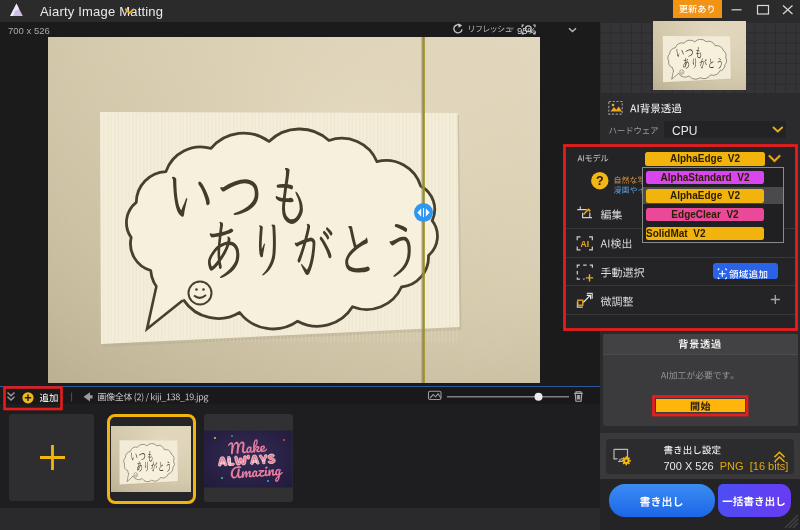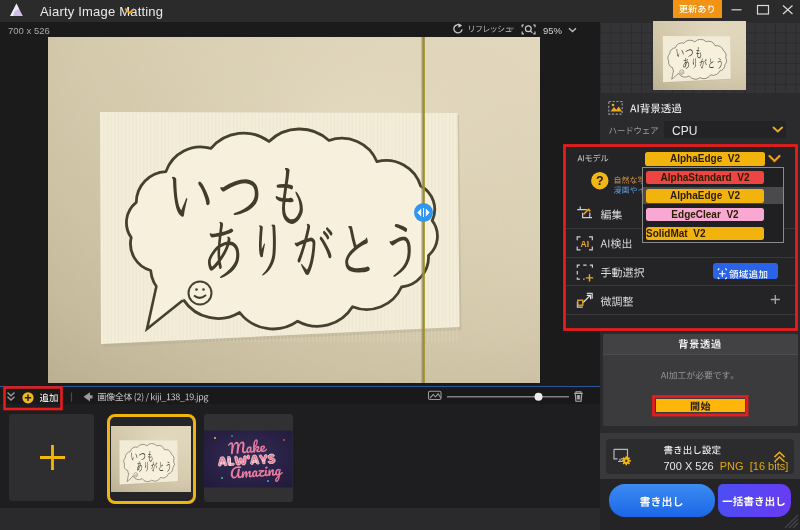--- a/index.html
+++ b/index.html
@@ -3,21 +3,21 @@
 * {margin:0;padding:0;box-sizing:border-box}
 body {width:800px;height:530px;overflow:hidden;background:#1b1b1b;font-family:"Liberation Sans",sans-serif;position:relative}
 .abs {position:absolute}
 </style></head><body>
 
 <div class="abs" style="left:0;top:0;width:800px;height:22px;background:#2b2b2b"></div>
 <div class="abs" style="left:40px;top:4px;font-size:13px;color:#e9e9e9;letter-spacing:0.2px">Aiarty Image Matting</div>
 <div class="abs" style="left:673px;top:0;width:48.5px;height:17.5px;background:#f39313"></div>
 <div class="abs" style="left:0;top:22px;width:600px;height:364px;background:#1b1b1b"></div>
 <div class="abs" style="left:8px;top:24.5px;font-size:9.5px;color:#ababab">700 x 526</div>
-<div class="abs" style="left:543px;top:24.5px;font-size:9.5px;color:#d2d2d2">95%</div>
+<div class="abs" style="left:517px;top:24.5px;font-size:9.5px;color:#d2d2d2">95%</div>
 <div class="abs" style="left:0;top:386px;width:600px;height:1.4px;background:#2a5a9d"></div>
 <div class="abs" style="left:0;top:387.4px;width:600px;height:16.6px;background:#191919"></div>
 <div class="abs" style="left:0;top:404px;width:600px;height:104px;background:#1e1e20"></div>
 <div class="abs" style="left:0;top:508px;width:600px;height:22px;background:#2a2a2c"></div>
 
 <div class="abs" style="left:9.3px;top:414.3px;width:85px;height:87px;background:#2e2e30;border-radius:3px"></div>
 <svg class="abs" style="left:39px;top:444px" width="27" height="27">
     <path d="M13.5,1 V26 M1,13.5 H26" stroke="#f2b60c" stroke-width="2.8"></path>
   </svg>
 <div class="abs" style="left:107px;top:414px;width:89px;height:90px;background:#252527;border:3px solid #f0b410;border-radius:8px"></div>
@@ -30,23 +30,23 @@
 
 <div class="abs" style="left:566px;top:147px;width:229px;height:181px;background:#242427"></div>
 <div class="abs" style="left:566px;top:228px;width:229px;height:1px;background:#38383a"></div>
 <div class="abs" style="left:566px;top:256.5px;width:229px;height:1px;background:#38383a"></div>
 <div class="abs" style="left:566px;top:285px;width:229px;height:1px;background:#38383a"></div>
 <div class="abs" style="left:566px;top:314px;width:229px;height:1px;background:#38383a"></div>
 <div class="abs" style="left:645px;top:152px;width:120px;height:13.5px;background:#f2b30c;border-radius:2.5px;text-align:center;font-size:10px;font-weight:bold;color:#2a2000;line-height:13.5px">AlphaEdge&nbsp; V2</div>
 
 <div class="abs" style="left:641.5px;top:167px;width:142.5px;height:76px;background:#202022;border:1px solid #8a8a8a;z-index:6"></div>
 <div class="abs" style="left:642.5px;top:187.3px;width:140.5px;height:16.5px;background:#4a4a4c;z-index:6"></div>
-<div class="abs pill" style="left:646px;top:170.6px;z-index:7;position:absolute;width:118px;height:13.4px;background:#ef4444;border-radius:2.5px;text-align:center;font-size:10px;font-weight:bold;color:#2a2000;line-height:13.4px">AlphaStandard&nbsp; V2</div>
+<div class="abs pill" style="left:646px;top:170.6px;z-index:7;position:absolute;width:118px;height:13.4px;background:#d946ef;border-radius:2.5px;text-align:center;font-size:10px;font-weight:bold;color:#2a2000;line-height:13.4px">AlphaStandard&nbsp; V2</div>
 <div class="abs" style="left:646px;top:189.4px;z-index:7;width:118px;height:13.4px;background:#f2b30c;border-radius:2.5px;text-align:center;font-size:10px;font-weight:bold;color:#2a2000;line-height:13.4px">AlphaEdge&nbsp; V2</div>
-<div class="abs" style="left:646px;top:208px;z-index:7;width:118px;height:13.4px;background:#f9a8d4;border-radius:2.5px;text-align:center;font-size:10px;font-weight:bold;color:#2a2000;line-height:13.4px">EdgeClear&nbsp; V2</div>
+<div class="abs" style="left:646px;top:208px;z-index:7;width:118px;height:13.4px;background:#ec4899;border-radius:2.5px;text-align:center;font-size:10px;font-weight:bold;color:#2a2000;line-height:13.4px">EdgeClear&nbsp; V2</div>
 <div class="abs" style="left:646px;top:226.5px;z-index:7;width:118px;height:13.4px;background:#f2b30c;border-radius:2.5px;text-align:left;font-size:10px;font-weight:bold;color:#2a2000;line-height:13.4px">SolidMat&nbsp; V2</div>
 
 <div class="abs" style="left:713px;top:262.5px;width:65px;height:16px;background:#2a63e8;border-radius:3px"></div>
 
 <div class="abs" style="left:603px;top:333.5px;width:194.5px;height:92.5px;background:#3b3b3d;border-radius:2px"></div>
 <div class="abs" style="left:603px;top:333.5px;width:194.5px;height:20.8px;background:#424244;border-radius:2px 2px 0 0"></div>
 <div class="abs" style="left:603px;top:354.3px;width:194.5px;height:1px;background:#4c4c4e"></div>
 <div class="abs" style="left:655.5px;top:398.5px;width:89px;height:13.5px;background:#ffb50a"></div>
 <div class="abs" style="left:600px;top:432.5px;width:200px;height:46.3px;background:#39393b"></div>
 <div class="abs" style="left:606px;top:438.8px;width:188px;height:35px;background:#2c2c2e;border-radius:4px"></div>

